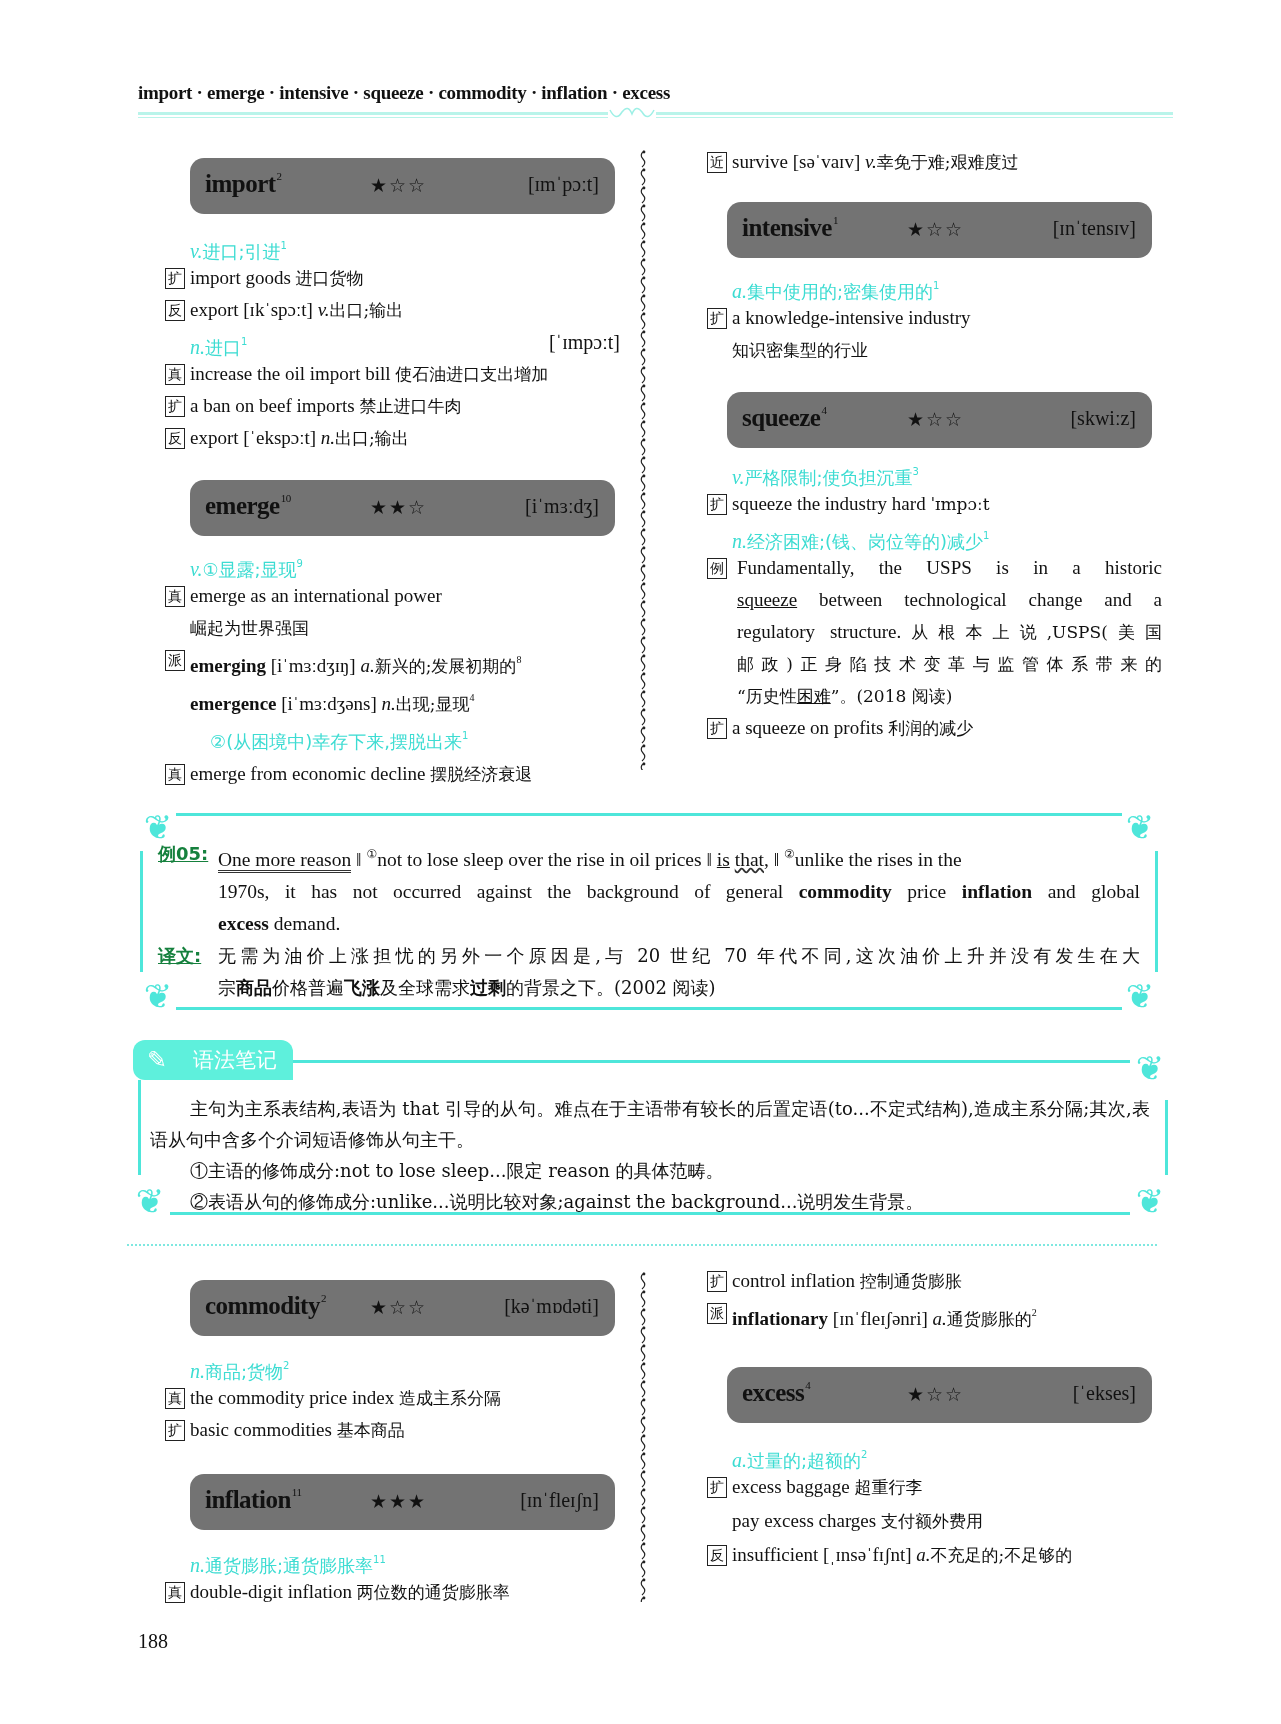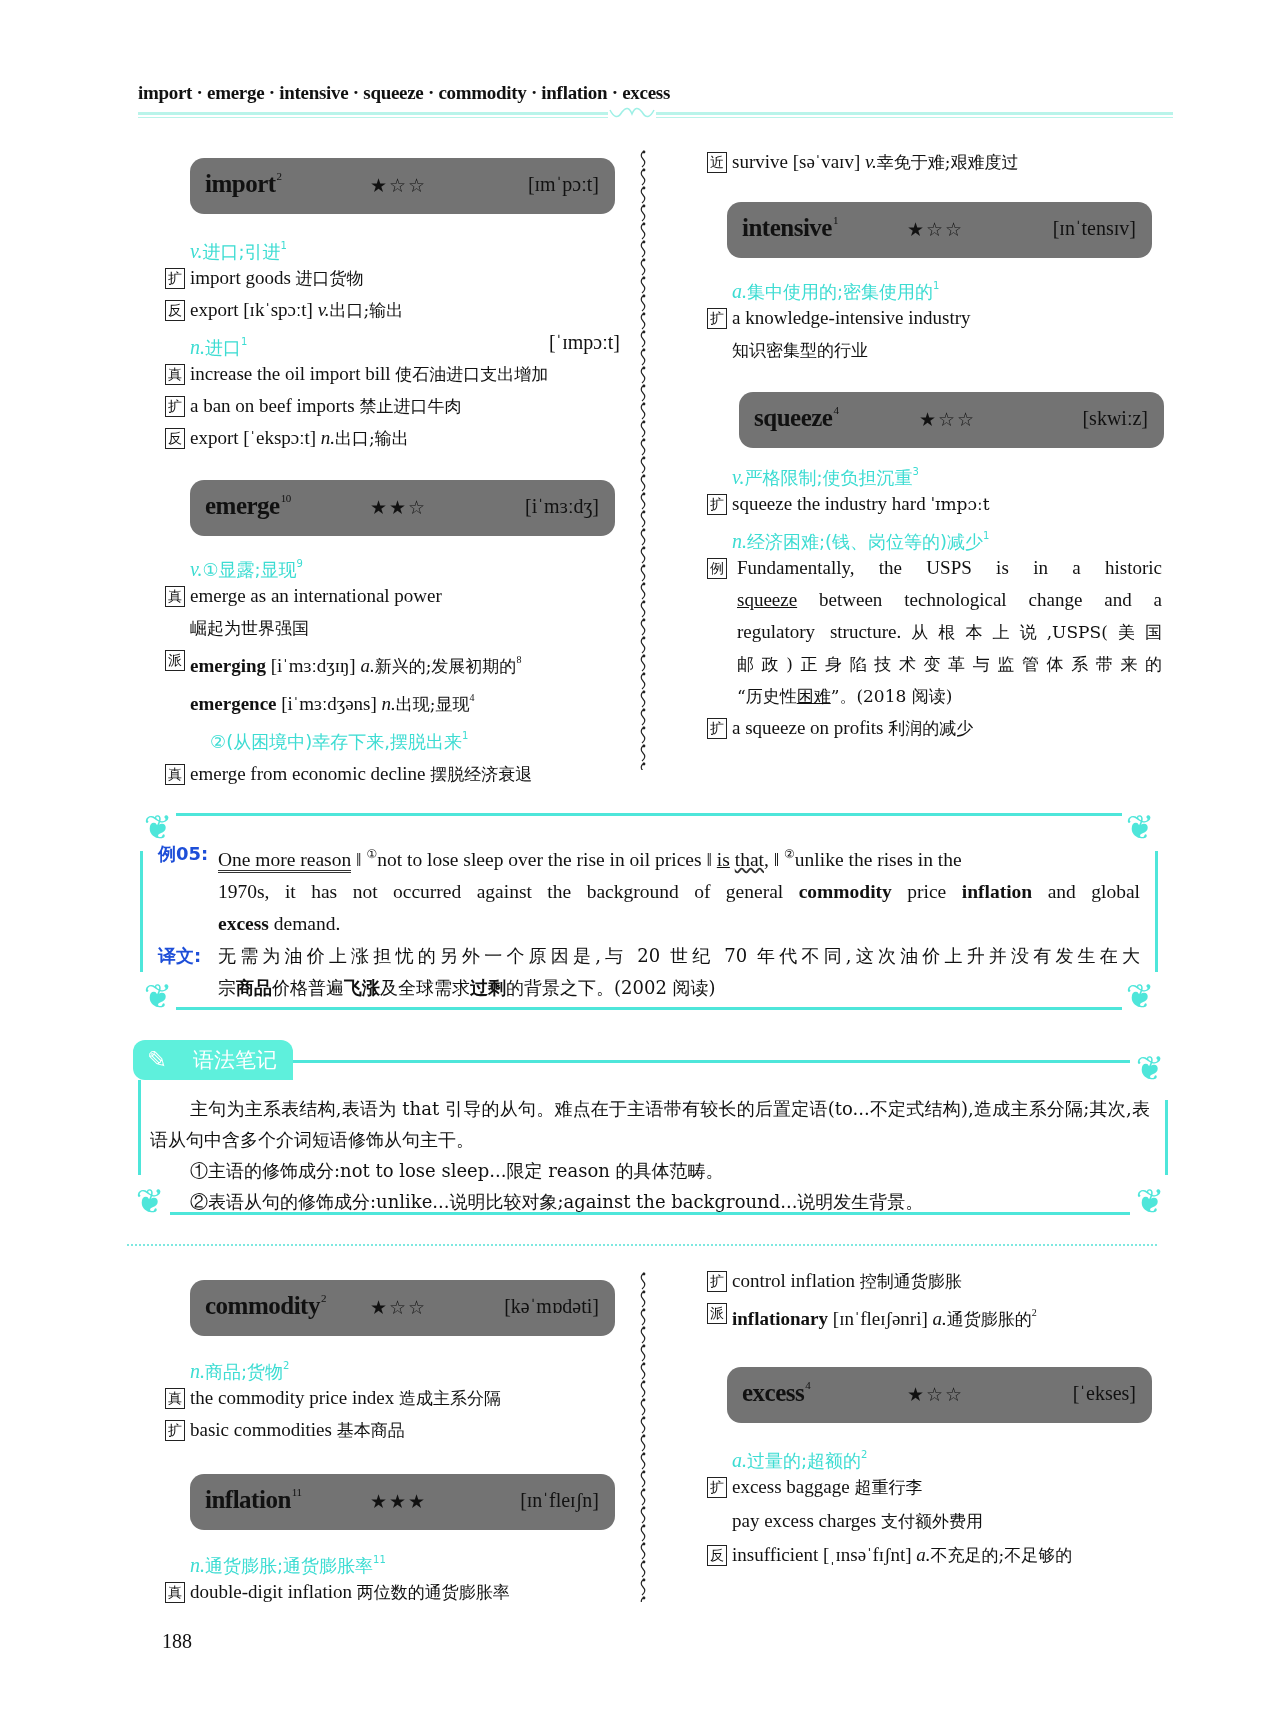--- a/index.html
+++ b/index.html
@@ -43,21 +43,21 @@
   .vdivider { position: absolute; width: 10px; }
   .vdivider svg { display: block; }
 
   .example-box { position: absolute; left: 138px; top: 813px; width: 1022px; height: 197px; }
   .example-box .top { position: absolute; left: 38px; right: 38px; top: 0; height: 3px; background: #4ee6da; }
   .example-box .bottom { position: absolute; left: 38px; right: 38px; bottom: 0; height: 3px; background: #4ee6da; }
   .example-box .left { position: absolute; left: 2px; top: 38px; bottom: 38px; width: 3px; background: #4ee6da; }
   .example-box .right { position: absolute; right: 2px; top: 38px; bottom: 38px; width: 3px; background: #4ee6da; }
   .corner { position: absolute; width: 40px; height: 40px; color: #4ee6da; font-size: 34px; line-height: 40px; text-align: center; font-family: "DejaVu Sans", sans-serif; }
   .ex-text { position: absolute; left: 20px; right: 20px; top: 25px; font-size: 19.5px; line-height: 32px; }
-  .ex-label { color: #1d4ed8; font-family: "DejaVu Sans", sans-serif; font-size: 18px; font-weight: bold; }
+  .ex-label { color: #15803d; font-family: "DejaVu Sans", sans-serif; font-size: 18px; font-weight: bold; text-decoration: underline; }
   .ex-line { display: flex; }
   .ex-line .lbl { width: 60px; flex-shrink: 0; }
   .ex-line .body { flex: 1; text-align: justify; }
   .ex-zh { font-family: "DejaVu Serif", serif; font-size: 18px; }
   .dbl-u { border-bottom: 3px double #333; }
   .wavy { text-decoration: underline wavy #333; }
   .circ { font-size: 12px; vertical-align: 8px; }
 
   .grammar-box { position: absolute; left: 130px; top: 1040px; width: 1040px; height: 175px; }
   .grammar-box .tabhead { position: absolute; left: 3px; top: 0; width: 160px; height: 40px; background: #5ef0dc; border-radius: 12px 12px 0 12px; color: #fff; font-family: "DejaVu Sans", sans-serif; font-size: 21px; line-height: 40px; padding-left: 60px; }
@@ -65,21 +65,21 @@
   .grammar-box .top { position: absolute; left: 163px; right: 40px; top: 20px; height: 3px; background: #4ee6da; }
   .grammar-box .bottom { position: absolute; left: 40px; right: 40px; bottom: 0; height: 3px; background: #4ee6da; }
   .grammar-box .left { position: absolute; left: 8px; top: 40px; bottom: 40px; width: 3px; background: #4ee6da; }
   .grammar-box .right { position: absolute; right: 2px; top: 60px; bottom: 40px; width: 3px; background: #4ee6da; }
   .g-text { position: absolute; left: 20px; right: 20px; top: 53px; font-family: "DejaVu Serif", serif; font-size: 18px; line-height: 31px; }
   .g-text p { text-align: justify; }
   .g-text .ind { text-indent: 40px; }
 
   .dotted-rule { position: absolute; left: 127px; top: 1244px; width: 1030px; border-top: 2px dotted #7ee8e0; }
 
-  .page-num { position: absolute; left: 138px; top: 1630px; font-size: 20px; margin-left: 24px; }
+  .page-num { position: absolute; left: 138px; top: 1630px; font-size: 20px; }
 </style>
 </head>
 <body>
 
 <div class="header">import · emerge · intensive · squeeze · commodity · inflation · excess</div>
 <div class="header-rule">
   <div class="l1"></div>
     <div class="l2"></div>
   <div class="orn">
     <svg width="48" height="16" viewBox="0 0 48 16">
@@ -145,21 +145,21 @@
     <span class="stars">★☆☆</span>
     <span class="ipa">[ɪnˈtensɪv]</span>
   </div>
   <div style="height:12px"></div>
   <div class="def"><i>a.</i><span>集中使用的;密集使用的</span><sup>1</sup></div>
   <div class="entry"><span class="tag">扩</span><span>a knowledge-intensive industry</span></div>
   <div class="cont"><span class="zh">知识密集型的行业</span></div>
 
   <div style="height:26px"></div>
 
-  <div class="wordbox" style="margin-left:32px">
+  <div class="wordbox" style="margin-left:20px">
     <span class="word"><span>squeeze</span><sup>4</sup></span>
     <span class="stars">★☆☆</span>
     <span class="ipa">[skwiːz]</span>
   </div>
   <div style="height:8px"></div>
   <div class="def"><i>v.</i><span>严格限制;使负担沉重</span><sup>3</sup></div>
   <div class="entry"><span class="tag">扩</span><span>squeeze the industry hard</span> <span class="zh">ˈɪmpɔːt</span></div>
   <div class="def"><i>n.</i><span>经济困难;(钱、岗位等的)减少</span><sup>1</sup></div>
   <div class="entry" style="padding-left:30px">
     <span class="tag">例</span>

